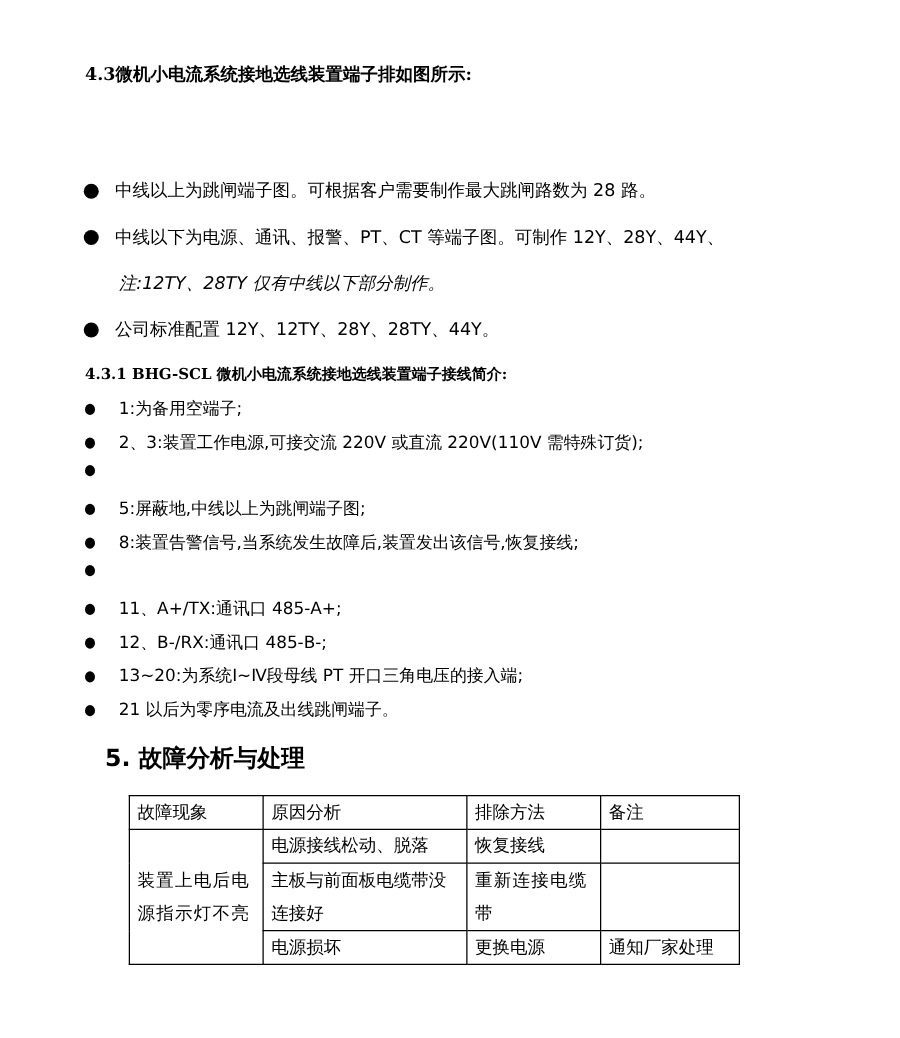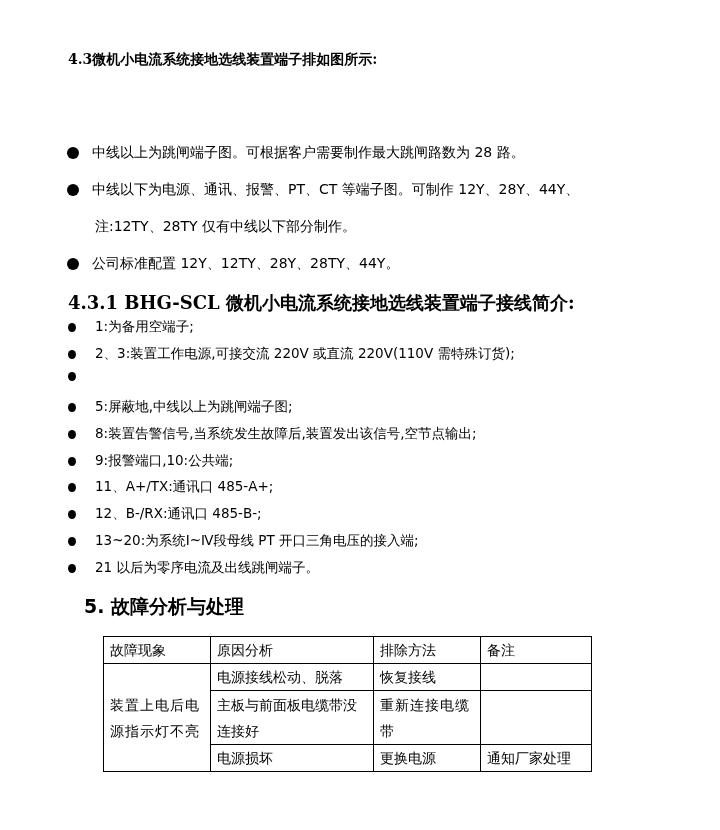--- a/index.html
+++ b/index.html
@@ -32,26 +32,27 @@
     .big-dot {
       width: 12px; height: 12px; border-radius: 50%;
       background: #000;
       display: inline-block;
       margin-right: 13px;
       flex: none;
     }
     .note-row {
       left: 95px;
       font-size: 14px;
+      font-style: italic;
     }
     .h431 {
       left: 68px; top: 291px;
       font-family: "DejaVu Serif", serif;
       font-weight: bold;
-      font-size: 18px;
+      font-size: 12px;
     }
     .small-bullet-row {
       left: 68px;
       font-size: 13.5px;
       display: flex;
       align-items: center;
     }
     .small-dot {
       width: 8px; height: 9px; border-radius: 50%;
       background: #000;
@@ -122,25 +123,24 @@
 </div>
 <div class="abs small-bullet-row" style="top:372px;">
   <span class="small-dot"></span>
 </div>
 <div class="abs small-bullet-row" style="top:398px;">
   <span class="small-dot"></span>
   <span>5:屏蔽地,中线以上为跳闸端子图;</span>
 </div>
 <div class="abs small-bullet-row" style="top:425px;">
   <span class="small-dot"></span>
-  <span>8:装置告警信号,当系统发生故障后,装置发出该信号,空节点输出;</span>
+  <span>8:装置告警信号,当系统发生故障后,装置发出该信号,恢复接线;</span>
 </div>
 <div class="abs small-bullet-row" style="top:452px;">
   <span class="small-dot"></span>
-  <span>9:报警端口,10:公共端;</span>
 </div>
 <div class="abs small-bullet-row" style="top:478px;">
   <span class="small-dot"></span>
   <span>11、A+/TX:通讯口 485-A+;</span>
 </div>
 <div class="abs small-bullet-row" style="top:505px;">
   <span class="small-dot"></span>
   <span>12、B-/RX:通讯口 485-B-;</span>
 </div>
 <div class="abs small-bullet-row" style="top:532px;">

